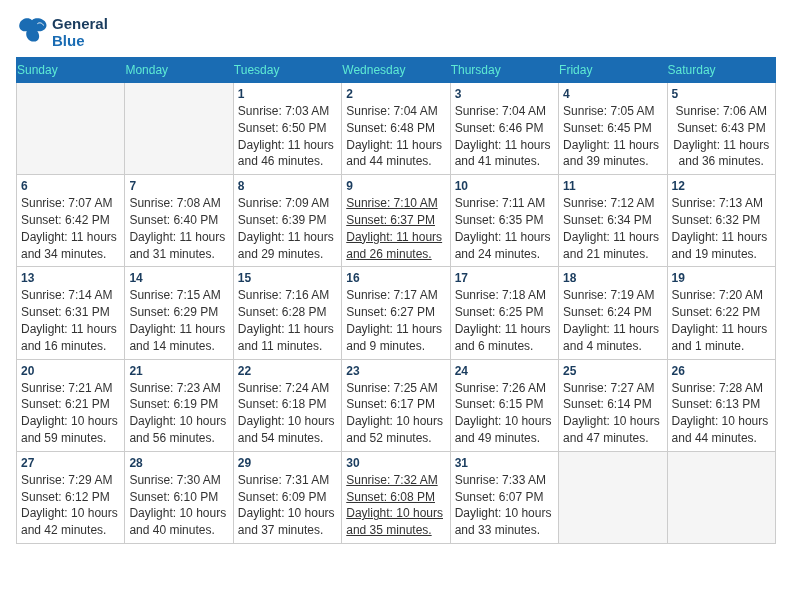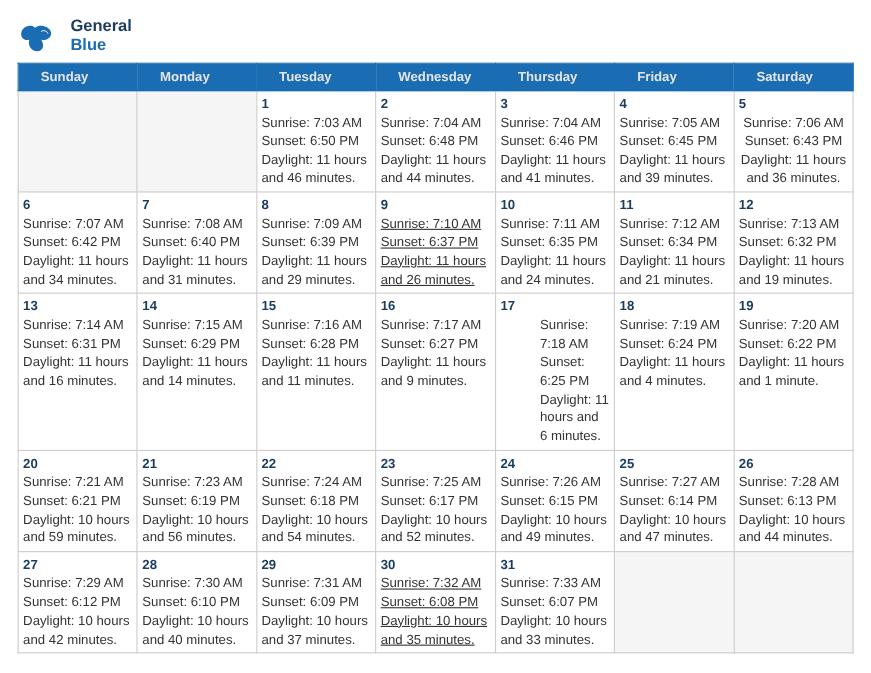--- a/index.html
+++ b/index.html
@@ -11,22 +11,22 @@
       padding: 16px;
     }
     .header {
       display: flex;
       justify-content: space-between;
       align-items: flex-start;
       margin-bottom: 8px;
     }
     .logo {
       display: flex;
-      align-items: flex-end;
-      gap: 16px;
+      align-items: flex-start;
+      gap: 4px;
     }
     .logo-bird {
       width: 32px;
       height: 28px;
     }
     .title-area {
       text-align: right;
     }
     .month-title {
       font-size: 32px;
@@ -37,25 +37,25 @@
       font-size: 14px;
       color: #555;
     }
     .calendar {
       width: 100%;
       border-collapse: collapse;
       font-size: 11px;
     }
     .calendar th {
       background: #1a6cb3;
-      color: #e5e5e5;
-      padding: 5px 20px;
+      color: #5eead4;
+      padding: 5px 0;
       text-align: left;
       font-size: 12px;
-      font-weight: bold;
+      font-weight: normal;
       border: 1px solid #1a6cb3;
     }
     .calendar td {
       border: 1px solid #ccc;
       vertical-align: top;
       padding: 4px;
       width: 107px;
       min-height: 80px;
       background: #fff;
     }
@@ -205,21 +205,21 @@
 Daylight: 11 hours and 11 minutes.</div>
         </td>
         <td>
           <div class="day-num">16</div>
           <div class="day-info" style="white-space: pre-line;">Sunrise: 7:17 AM
 Sunset: 6:27 PM
 Daylight: 11 hours and 9 minutes.</div>
         </td>
         <td>
           <div class="day-num">17</div>
-          <div class="day-info" style="white-space: pre-line; margin-left: 36px;">Sunrise: 7:18 AM
+          <div class="day-info" style="white-space: pre-line;">Sunrise: 7:18 AM
 Sunset: 6:25 PM
 Daylight: 11 hours and 6 minutes.</div>
         </td>
         <td>
           <div class="day-num">18</div>
           <div class="day-info" style="white-space: pre-line;">Sunrise: 7:19 AM
 Sunset: 6:24 PM
 Daylight: 11 hours and 4 minutes.</div>
         </td>
         <td>

